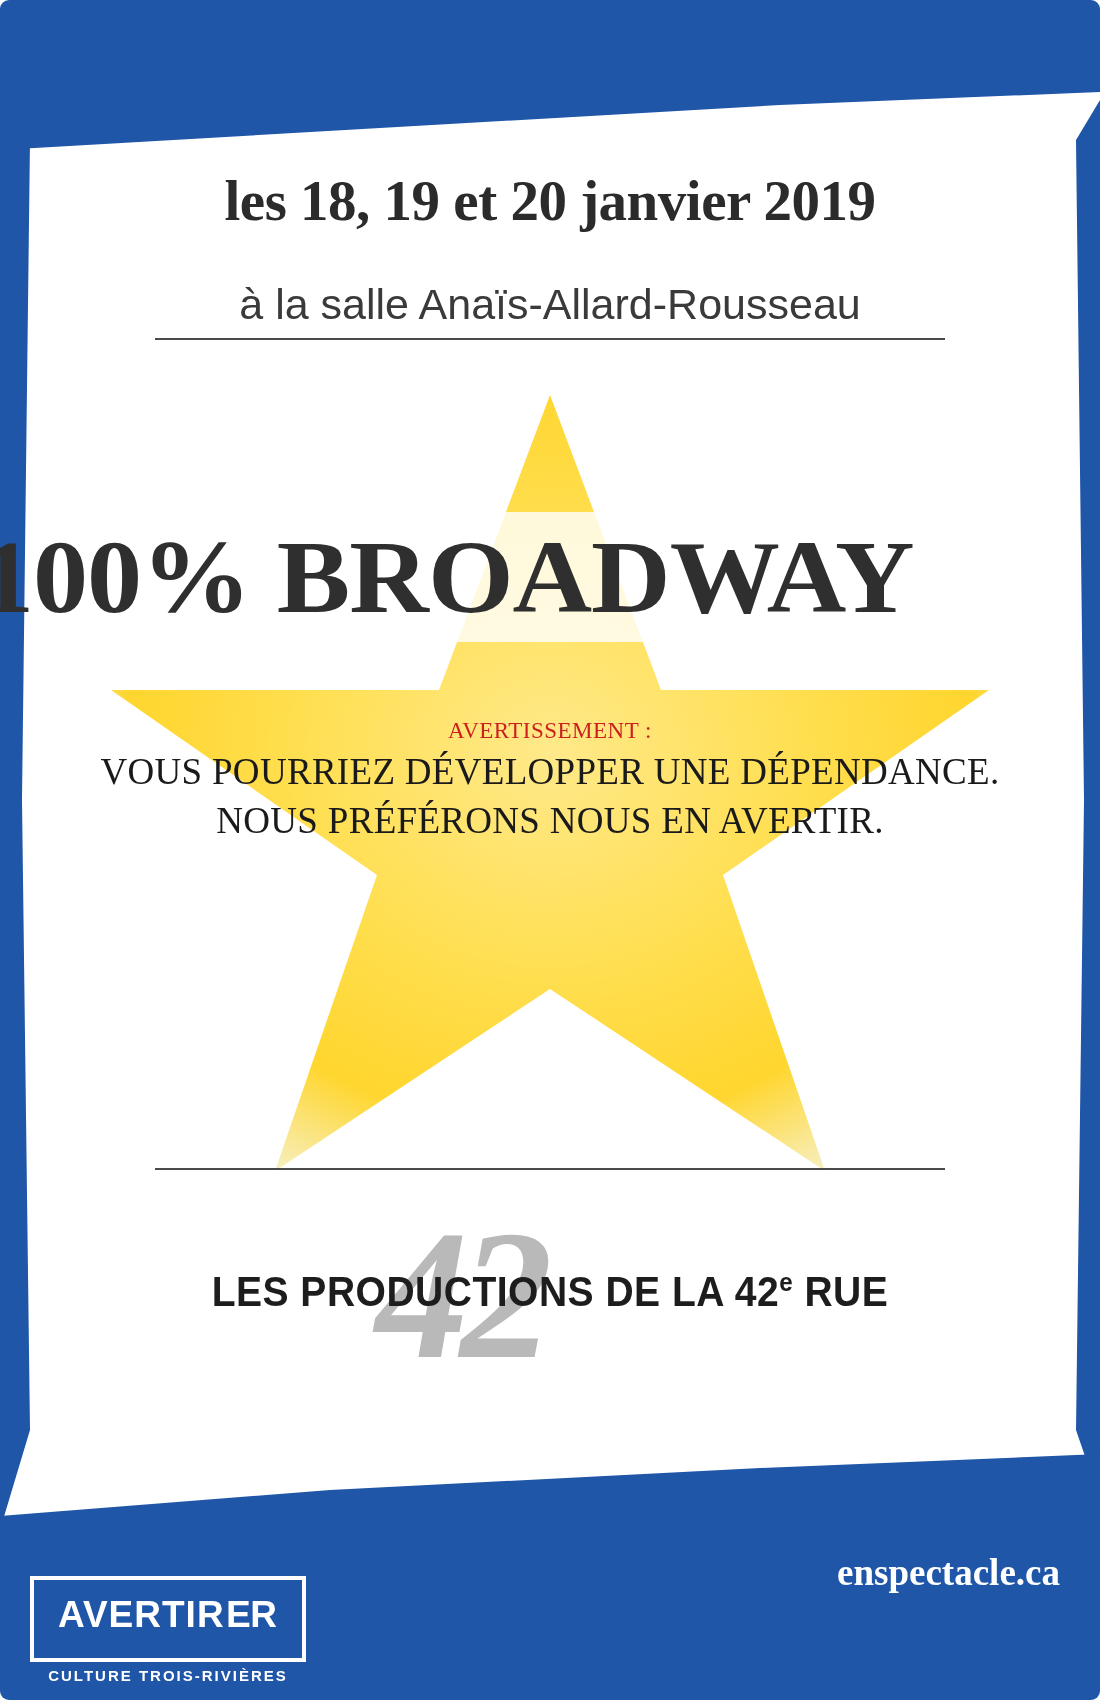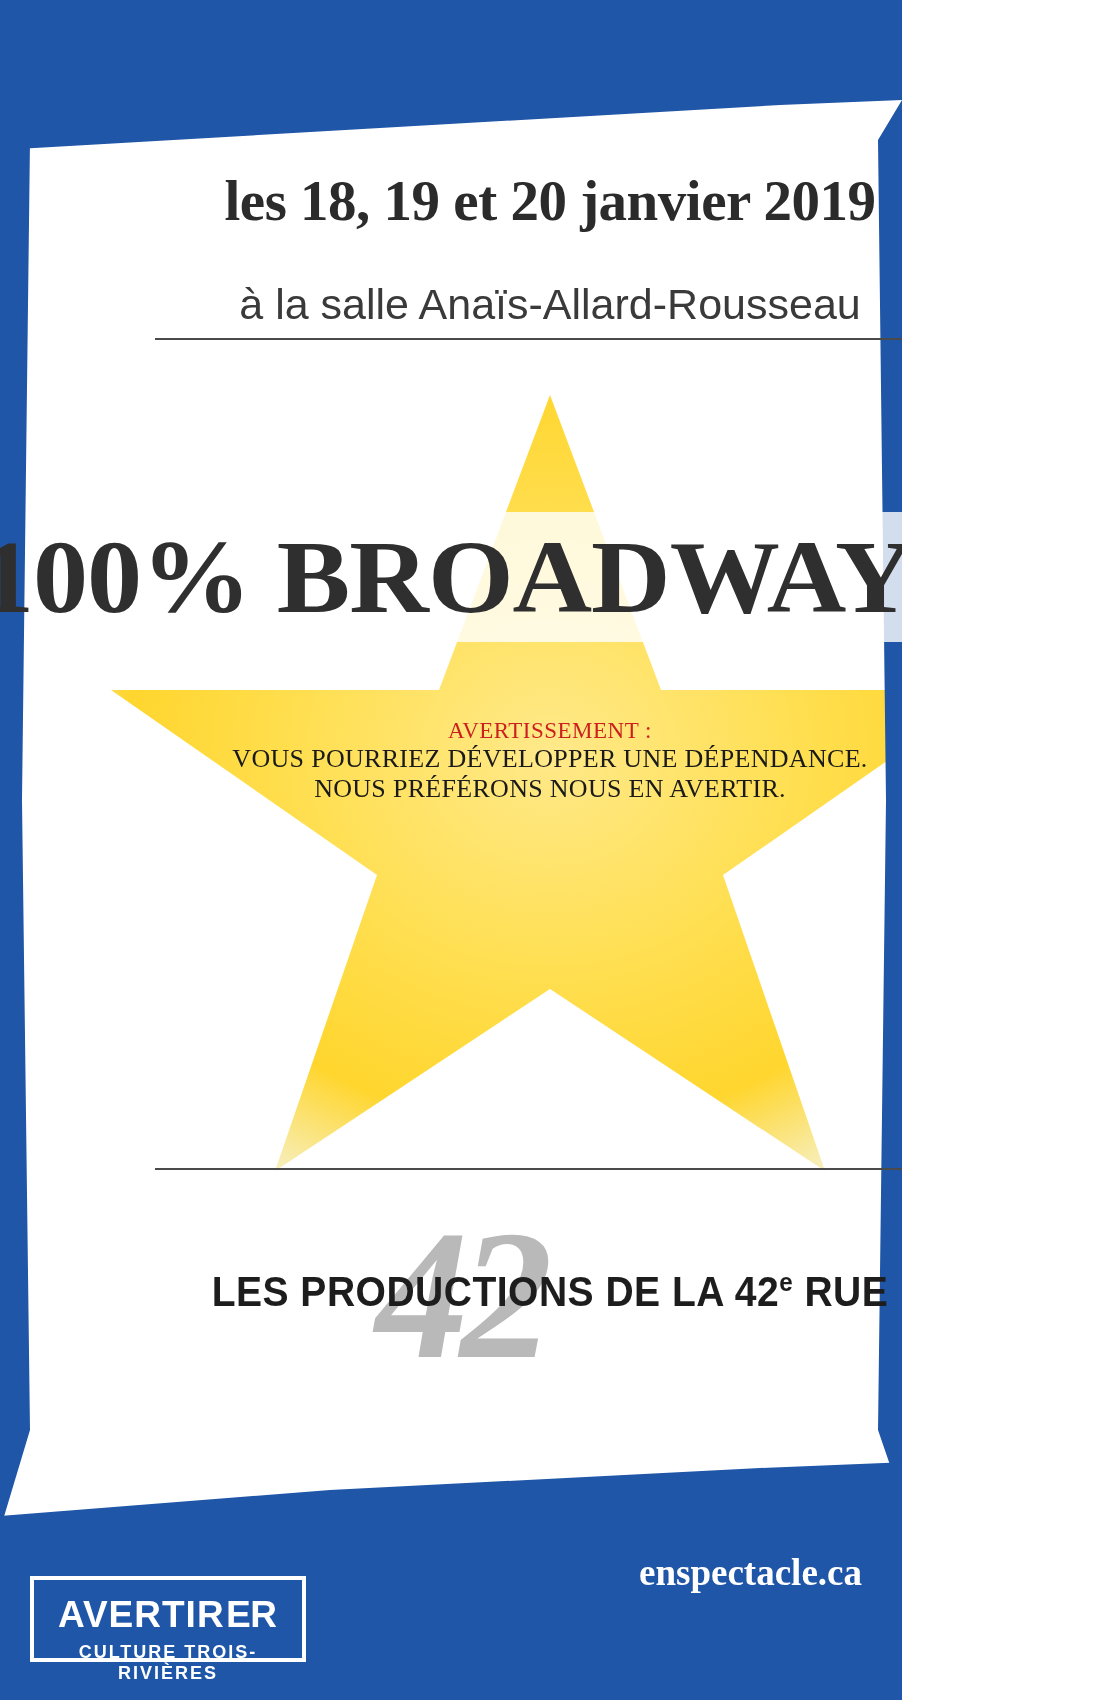--- a/index.html
+++ b/index.html
@@ -5,24 +5,25 @@
   html, body {
     margin: 0;
     padding: 0;
     background: #ffffff;
   }
   body {
     font-family: "Liberation Serif", serif;
   }
   .poster {
     position: relative;
-    width: 902px;
+    width: 1100px;
     height: 1700px;
     background: #ffffff;
     overflow: hidden;
+    border-radius: 9px;
   }
 
   
   .top-banner {
     position: absolute;
     top: 0;
     left: 0;
     width: 1100px;
     height: 150px;
     background: #1f56a8;
@@ -170,23 +171,24 @@
     z-index: 4;
     font-family: "Liberation Serif", serif;
   }
   .warning .w-title {
     font-size: 23px;
     color: #cc1f1f;
     letter-spacing: 0.5px;
     font-family: Liberation Serif, serif;
   }
   .warning .w-line {
-    font-size: 26px;
+    font-size: 37px;
     color: #1a1a1a;
     letter-spacing: 0.3px;
+    margin-top: 6px;
   }
 
   
   .sig-wrap {
     position: absolute;
     top: 1195px;
     left: 0;
     width: 1100px;
     height: 210px;
     z-index: 4;
@@ -250,21 +252,21 @@
   }
   .logo-sub {
     position: absolute;
     left: 0;
     bottom: -26px;
     width: 268px;
     text-align: center;
     color: #ffffff;
     font-family: "Liberation Sans", sans-serif;
     font-weight: bold;
-    font-size: 18px;
+    font-size: 15px;
     letter-spacing: 2px;
   }
   .site {
     position: absolute;
     right: 40px;
     bottom: 106px;
     color: #ffffff;
     font-family: "Liberation Serif", serif;
     font-weight: bold;
     font-size: 37px;

